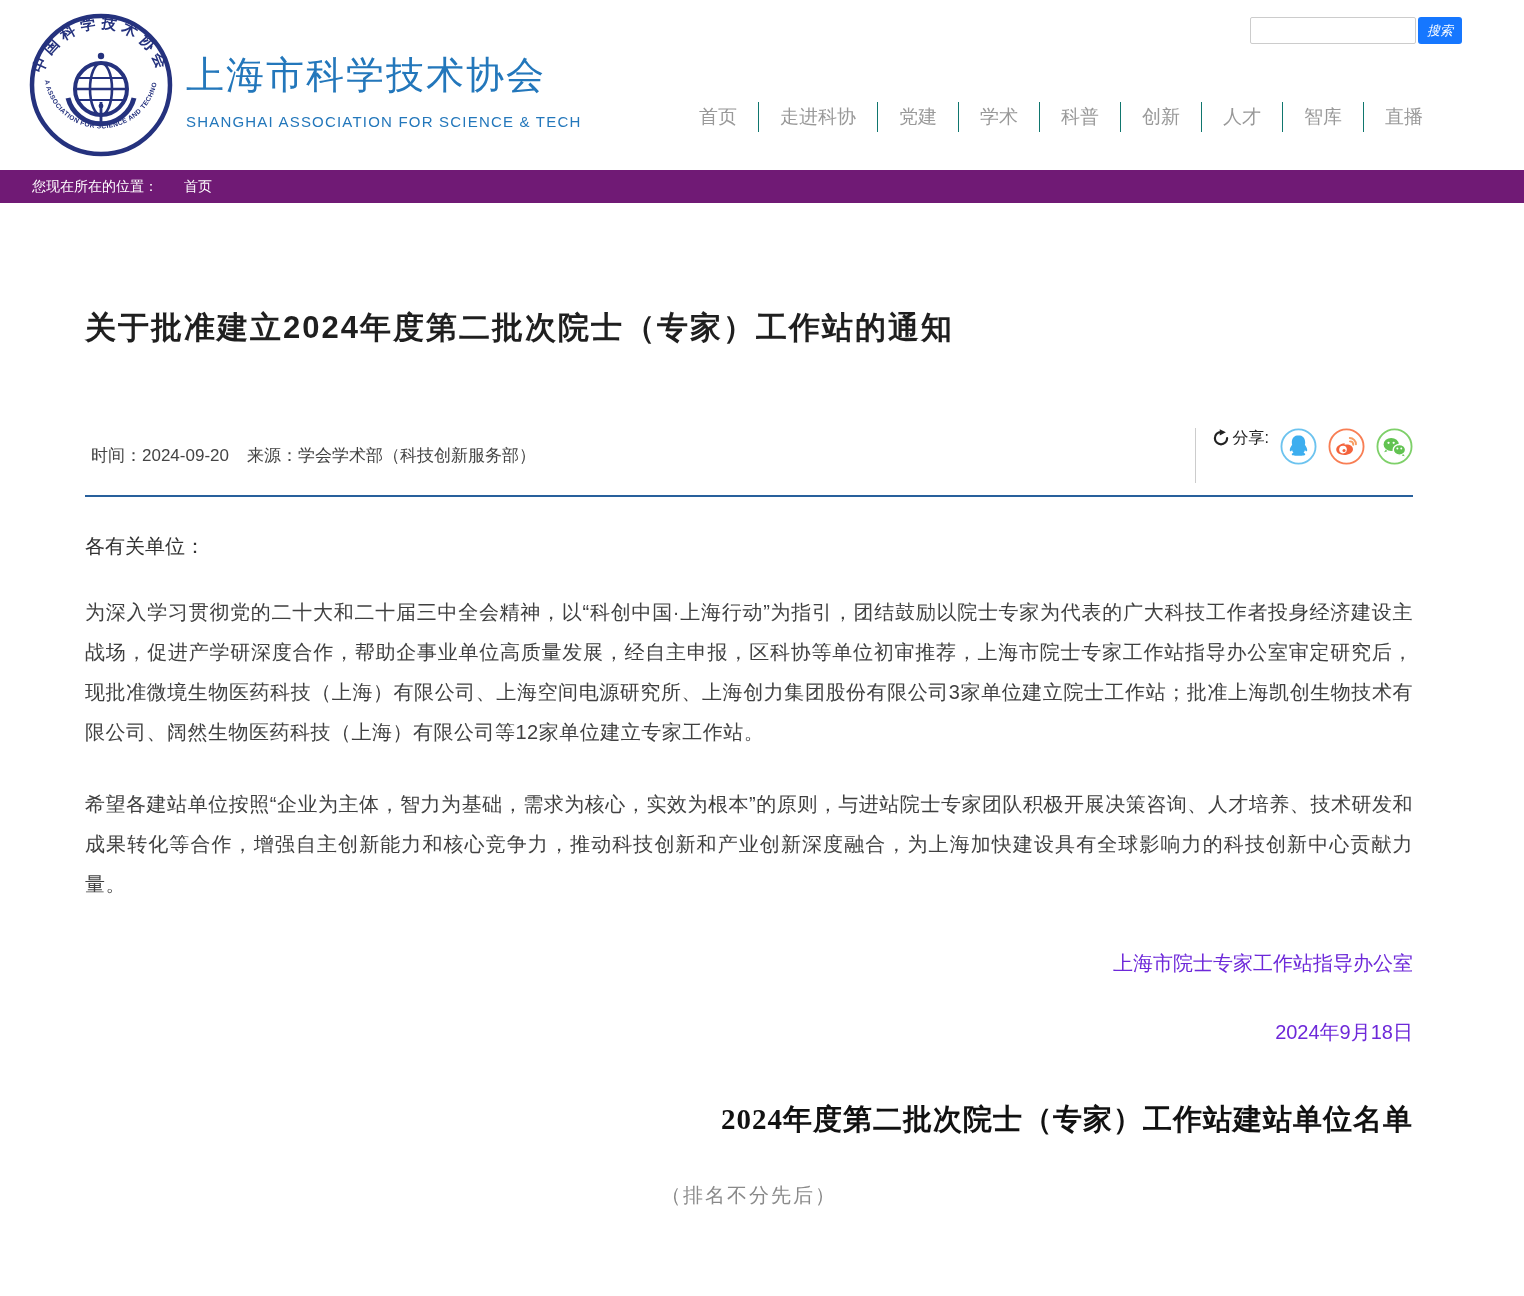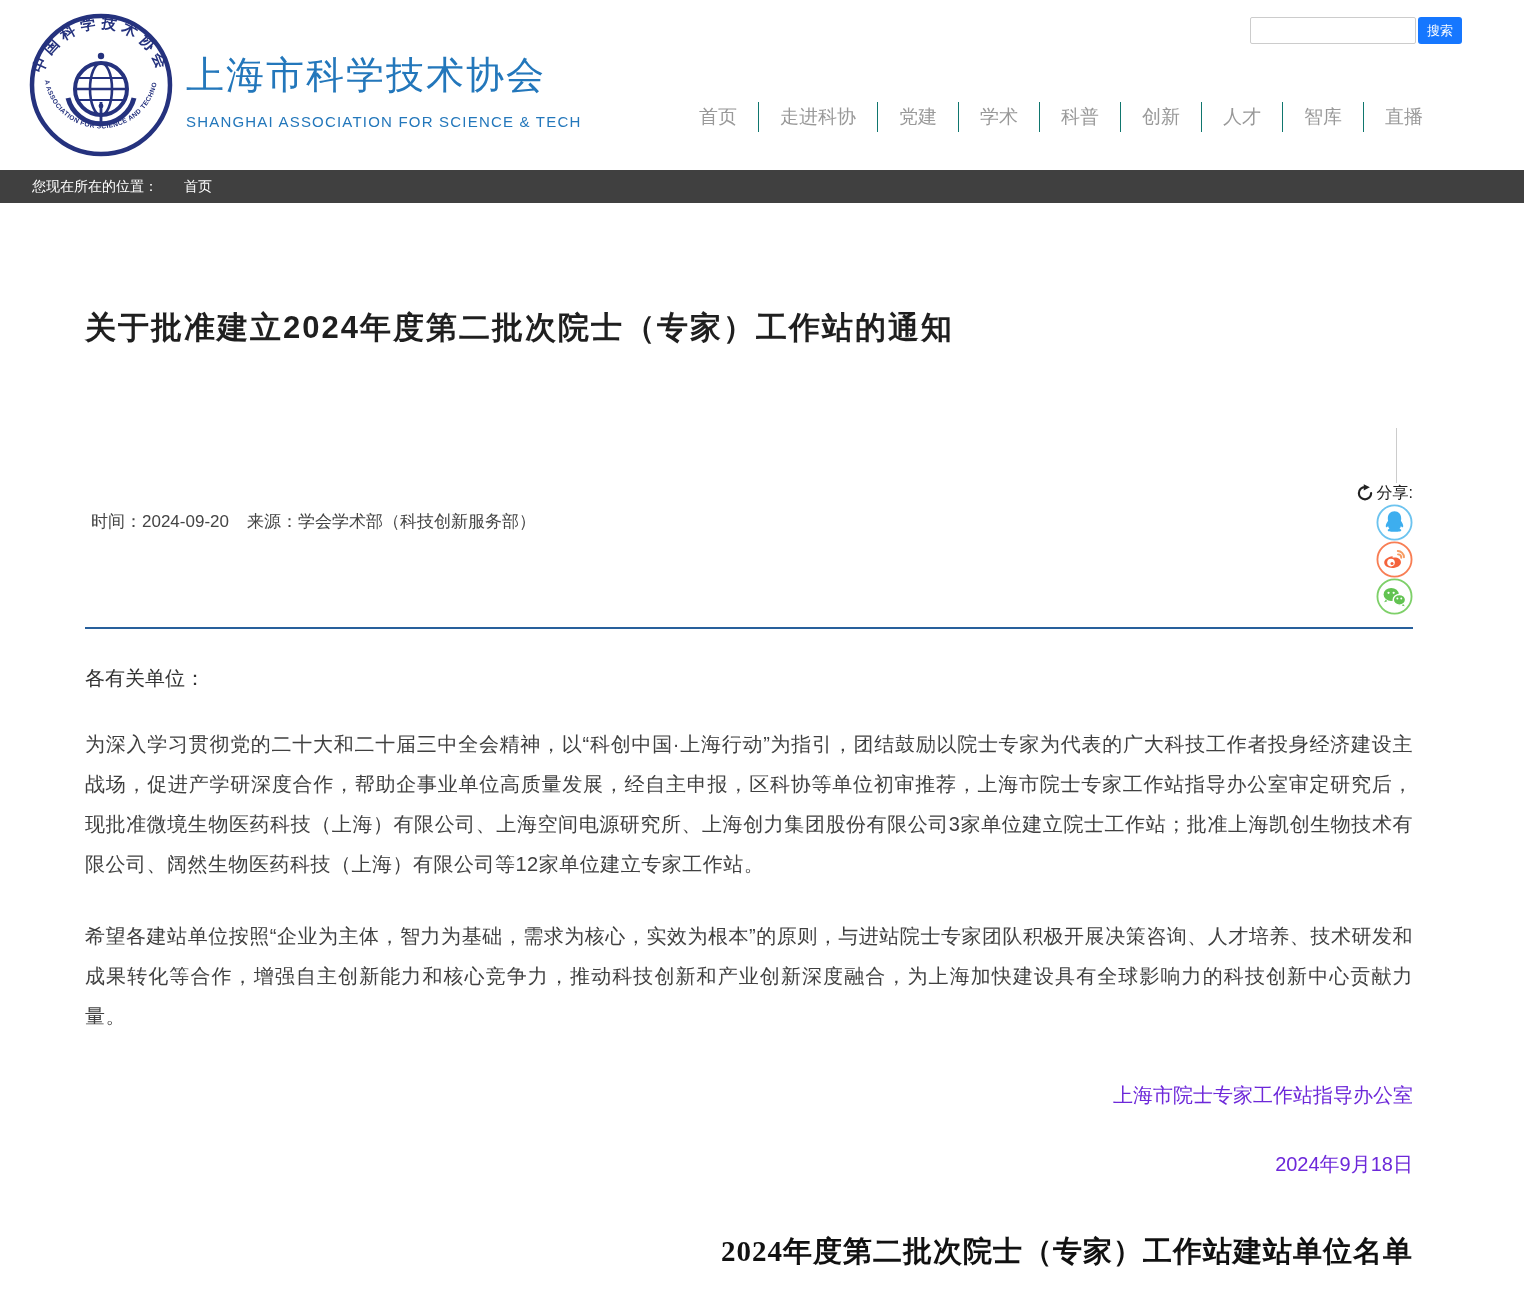--- a/index.html
+++ b/index.html
@@ -20,52 +20,52 @@
   .site-subtitle { margin-top: 12px; font-size: 15px; color: #2377bb; letter-spacing: 1.2px; font-weight: 500; }
 
   .search { position: absolute; right: 62px; top: 17px; display: flex; align-items: center; }
   .search input {
     width: 166px; height: 27px; border: 1px solid #ccc; border-radius: 2px;
     outline: none; padding: 0 6px; font-size: 13px;
   }
   .search button {
     height: 27px; padding: 0 9px; margin-left: 2px;
     background: #1677ff; color: #fff; border: none; border-radius: 3px;
-    font-size: 13px; cursor: pointer;
+    font-size: 13px; cursor: pointer; font-style: italic;
   }
 
   .main-nav { position: absolute; right: 80px; top: 102px; }
   .main-nav ul { list-style: none; margin: 0; padding: 0; display: flex; }
   .main-nav li {
     padding: 2px 21px; font-size: 19px; color: #999; cursor: pointer; line-height: 26px;
     white-space: nowrap;
   }
   .main-nav li + li { border-left: 1px solid #0f766e; }
 
   
   .breadcrumb {
-    height: 33px; background: #404040; color: #fff;
+    height: 33px; background: #701a75; color: #fff;
     font-size: 14px; line-height: 33px; padding-left: 32px;
   }
   .breadcrumb a { color: #fff; text-decoration: none; margin-left: 26px; cursor: pointer; }
 
   
   .content { width: 1328px; margin-left: 85px; }
   h1.article-title {
     margin: 106px 0 0 0;
     font-size: 31px; font-weight: 700; color: #1f1f1f; letter-spacing: 2px;
     line-height: 1.25;
   }
   .meta-row {
     margin-top: 80px;
     display: flex; justify-content: space-between; align-items: center;
   }
   .meta { font-size: 17px; color: #444; padding-left: 6px; }
   .meta .gap { display: inline-block; width: 18px; }
-  .share { display: flex; align-items: flex-end; flex-direction: column; }
+  .share { display: flex; align-items: flex-start; }
   .vdiv { width: 1px; height: 55px; background: #ccc; margin-right: 16px; }
   .share-label { display: flex; align-items: center; font-size: 16px; color: #222; }
   .share-label svg { margin-right: 3px; }
   .icon-circle { display: inline-flex; margin-left: 11px; cursor: pointer; }
   hr.blue-rule { border: none; border-top: 2px solid #28609c; margin: 12px 0 0 0; }
 
   .salutation { margin: 36px 0 0 0; font-size: 20px; font-weight: 400; color: #333; }
   .body-p {
     margin: 32px 0 0 0;
     font-size: 20px; color: #404040; line-height: 40px;

